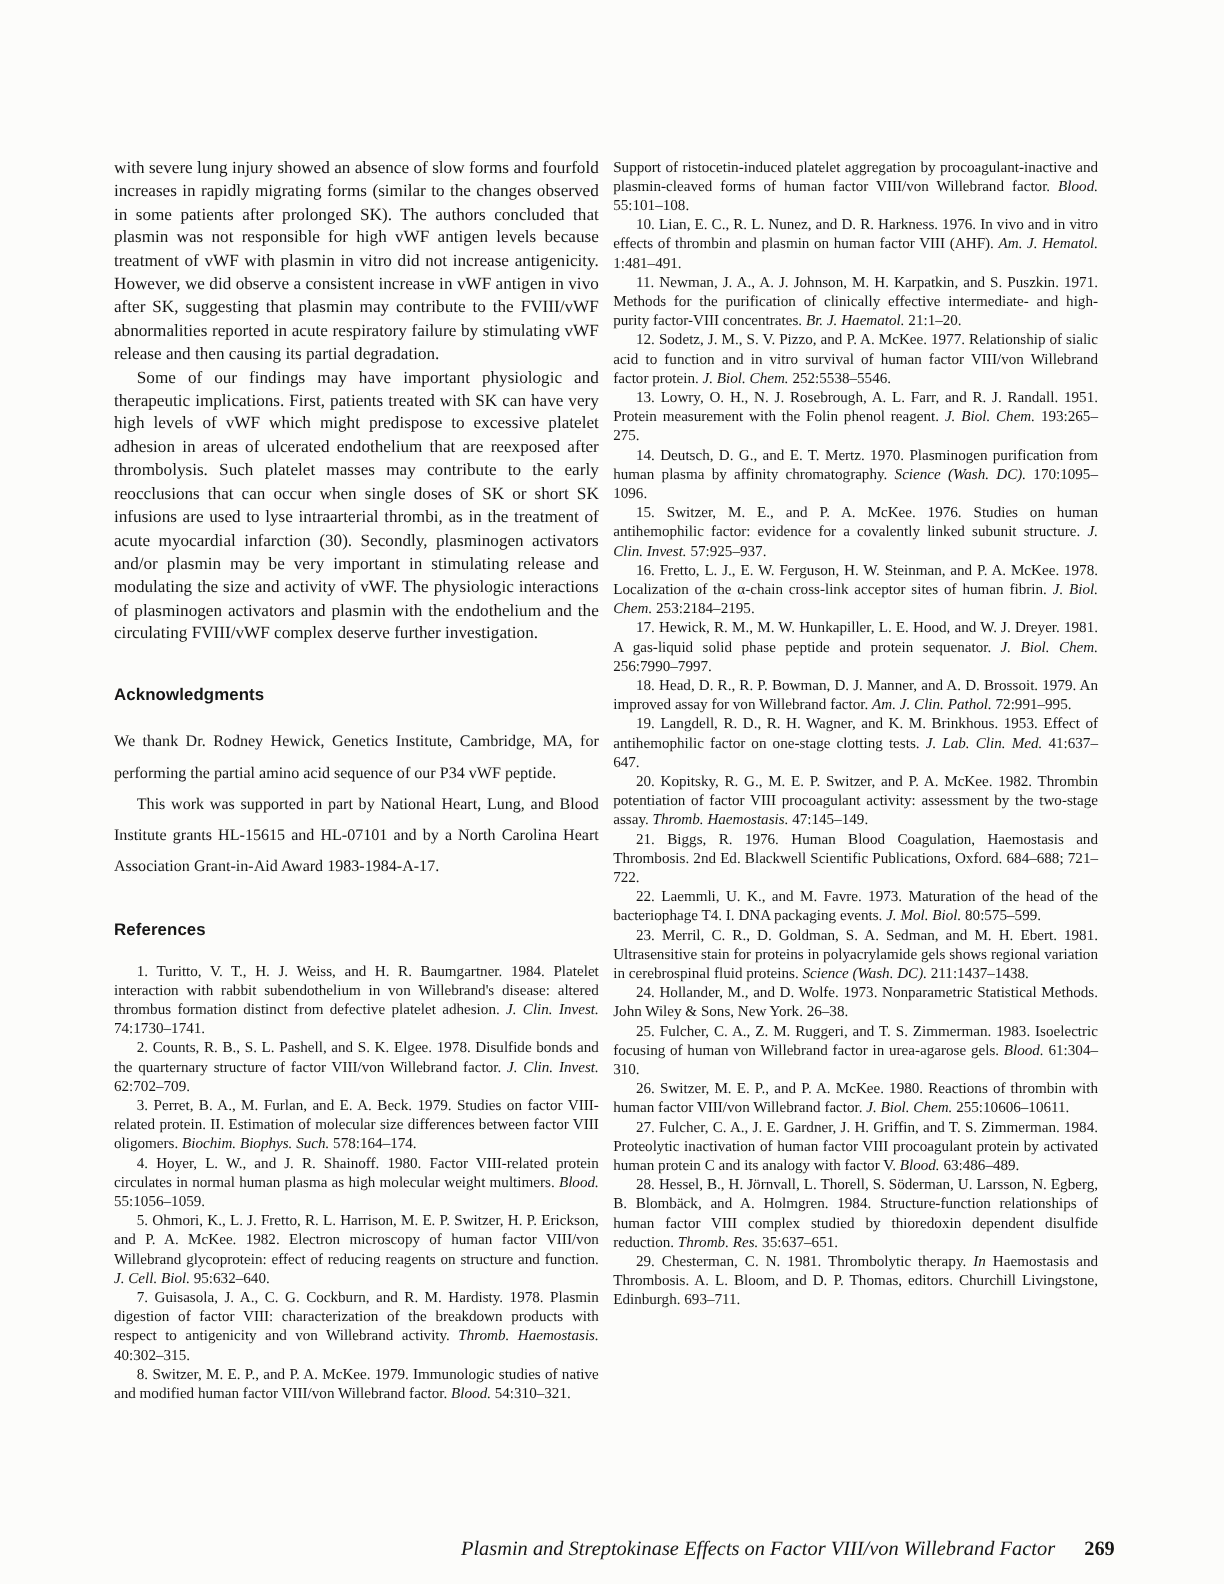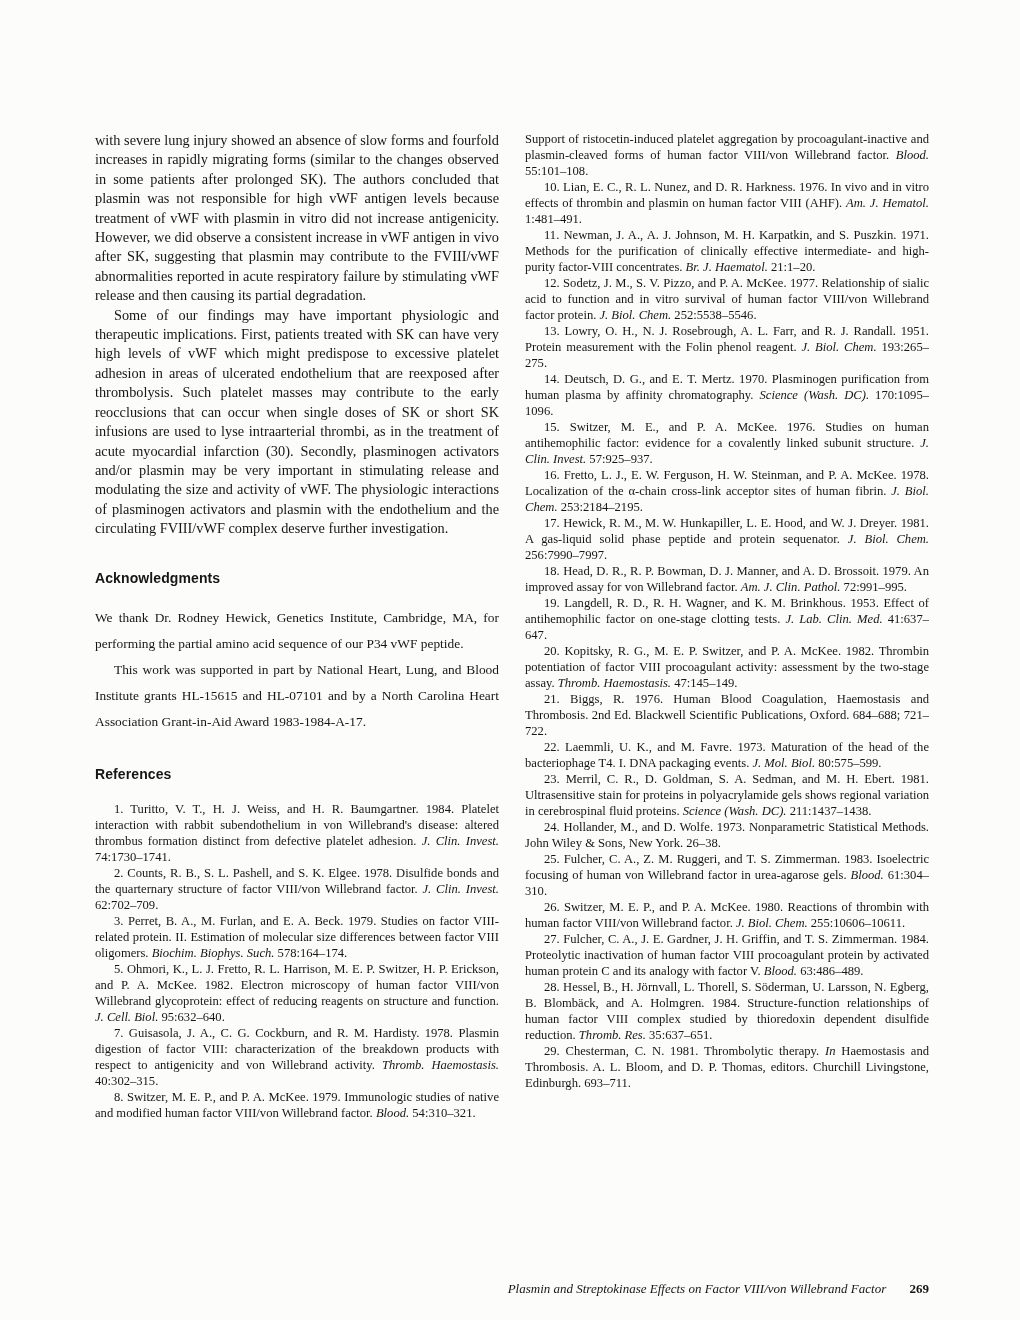--- a/index.html
+++ b/index.html
@@ -11,21 +11,21 @@
     background:#fcfcfa;
     font-family:"Liberation Serif", serif;
     color:#161616;
     overflow:hidden;
   }
   .columns{
     position:absolute;
     top:131px;left:95px;
     width:834px;height:1150px;
     display:flex;
-    gap:26px;
+    gap:12px;
     overflow:hidden;
   }
   .col{
     width:404px;
     text-align:justify;
     font-size:14.3px;
     line-height:19.4px;
   }
   .col p{margin:0;padding:0;}
   p.indent{text-indent:19px;}
@@ -44,21 +44,21 @@
     text-indent:19px;
     margin:0;
   }
   .refs p.ref.noindent{text-indent:0;}
   .footer{
     position:absolute;
     left:95px;
     top:1281px;
     width:834px;
     text-align:right;
-    font-size:13px;
+    font-size:17px;
     white-space:nowrap;
   }
   .running-title{font-style:italic;}
   .page-number{font-weight:bold;font-style:normal;margin-left:20px;}
   i{font-style:italic;}
 </style>
 </head>
 <body>
 
 <div class="page">
@@ -73,20 +73,21 @@
 
       <p class="ack"><span>We thank Dr. Rodney Hewick, Genetics Institute, Cambridge, MA, for performing the partial amino acid sequence of our P34 vWF peptide.</span></p>
       <p class="ack indent"><span>This work was supported in part by National Heart, Lung, and Blood Institute grants HL-15615 and HL-07101 and by a North Carolina Heart Association Grant-in-Aid Award 1983-1984-A-17.</span></p>
 
       <h2 class="section-heading">References</h2>
 
       <div class="refs">
           <p class="ref"><span>1. Turitto, V. T., H. J. Weiss, and H. R. Baumgartner. 1984. Platelet interaction with rabbit subendothelium in von Willebrand's disease: altered thrombus formation distinct from defective platelet adhesion. </span><i>J. Clin. Invest.</i><span> 74:1730–1741.</span></p>
           <p class="ref"><span>2. Counts, R. B., S. L. Pashell, and S. K. Elgee. 1978. Disulfide bonds and the quarternary structure of factor VIII/von Willebrand factor. </span><i>J. Clin. Invest.</i><span> 62:702–709.</span></p>
           <p class="ref"><span>3. Perret, B. A., M. Furlan, and E. A. Beck. 1979. Studies on factor VIII-related protein. II. Estimation of molecular size differences between factor VIII oligomers. </span><i>Biochim. Biophys. Such.</i><span> 578:164–174.</span></p>
+          <p class="ref"><span>4. Hoyer, L. W., and J. R. Shainoff. 1980. Factor VIII-related protein circulates in normal human plasma as high molecular weight multimers. </span><i>Blood.</i><span> 55:1056–1059.</span></p>
           <p class="ref"><span>5. Ohmori, K., L. J. Fretto, R. L. Harrison, M. E. P. Switzer, H. P. Erickson, and P. A. McKee. 1982. Electron microscopy of human factor VIII/von Willebrand glycoprotein: effect of reducing reagents on structure and function. </span><i>J. Cell. Biol.</i><span> 95:632–640.</span></p>
           <p class="ref"><span>7. Guisasola, J. A., C. G. Cockburn, and R. M. Hardisty. 1978. Plasmin digestion of factor VIII: characterization of the breakdown products with respect to antigenicity and von Willebrand activity. </span><i>Thromb. Haemostasis.</i><span> 40:302–315.</span></p>
           <p class="ref"><span>8. Switzer, M. E. P., and P. A. McKee. 1979. Immunologic studies of native and modified human factor VIII/von Willebrand factor. </span><i>Blood.</i><span> 54:310–321.</span></p>
         </div>
     </div>
 
     <div class="col">
       <div class="refs">
         <p class="ref noindent"><span>Support of ristocetin-induced platelet aggregation by procoagulant-inactive and plasmin-cleaved forms of human factor VIII/von Willebrand factor. </span><i>Blood.</i><span> 55:101–108.</span></p>
         <span><p class="ref"><span>10. Lian, E. C., R. L. Nunez, and D. R. Harkness. 1976. In vivo and in vitro effects of thrombin and plasmin on human factor VIII (AHF). </span><i>Am. J. Hematol.</i><span> 1:481–491.</span></p><p class="ref"><span>11. Newman, J. A., A. J. Johnson, M. H. Karpatkin, and S. Puszkin. 1971. Methods for the purification of clinically effective intermediate- and high-purity factor-VIII concentrates. </span><i>Br. J. Haematol.</i><span> 21:1–20.</span></p><p class="ref"><span>12. Sodetz, J. M., S. V. Pizzo, and P. A. McKee. 1977. Relationship of sialic acid to function and in vitro survival of human factor VIII/von Willebrand factor protein. </span><i>J. Biol. Chem.</i><span> 252:5538–5546.</span></p><p class="ref"><span>13. Lowry, O. H., N. J. Rosebrough, A. L. Farr, and R. J. Randall. 1951. Protein measurement with the Folin phenol reagent. </span><i>J. Biol. Chem.</i><span> 193:265–275.</span></p><p class="ref"><span>14. Deutsch, D. G., and E. T. Mertz. 1970. Plasminogen purification from human plasma by affinity chromatography. </span><i>Science (Wash. DC).</i><span> 170:1095–1096.</span></p><p class="ref"><span>15. Switzer, M. E., and P. A. McKee. 1976. Studies on human antihemophilic factor: evidence for a covalently linked subunit structure. </span><i>J. Clin. Invest.</i><span> 57:925–937.</span></p><p class="ref"><span>16. Fretto, L. J., E. W. Ferguson, H. W. Steinman, and P. A. McKee. 1978. Localization of the α-chain cross-link acceptor sites of human fibrin. </span><i>J. Biol. Chem.</i><span> 253:2184–2195.</span></p><p class="ref"><span>17. Hewick, R. M., M. W. Hunkapiller, L. E. Hood, and W. J. Dreyer. 1981. A gas-liquid solid phase peptide and protein sequenator. </span><i>J. Biol. Chem.</i><span> 256:7990–7997.</span></p><p class="ref"><span>18. Head, D. R., R. P. Bowman, D. J. Manner, and A. D. Brossoit. 1979. An improved assay for von Willebrand factor. </span><i>Am. J. Clin. Pathol.</i><span> 72:991–995.</span></p><p class="ref"><span>19. Langdell, R. D., R. H. Wagner, and K. M. Brinkhous. 1953. Effect of antihemophilic factor on one-stage clotting tests. </span><i>J. Lab. Clin. Med.</i><span> 41:637–647.</span></p><p class="ref"><span>20. Kopitsky, R. G., M. E. P. Switzer, and P. A. McKee. 1982. Thrombin potentiation of factor VIII procoagulant activity: assessment by the two-stage assay. </span><i>Thromb. Haemostasis.</i><span> 47:145–149.</span></p><p class="ref"><span>21. Biggs, R. 1976. Human Blood Coagulation, Haemostasis and Thrombosis. 2nd Ed. Blackwell Scientific Publications, Oxford. 684–688; 721–722.</span></p><p class="ref"><span>22. Laemmli, U. K., and M. Favre. 1973. Maturation of the head of the bacteriophage T4. I. DNA packaging events. </span><i>J. Mol. Biol.</i><span> 80:575–599.</span></p><p class="ref"><span>23. Merril, C. R., D. Goldman, S. A. Sedman, and M. H. Ebert. 1981. Ultrasensitive stain for proteins in polyacrylamide gels shows regional variation in cerebrospinal fluid proteins. </span><i>Science (Wash. DC).</i><span> 211:1437–1438.</span></p><p class="ref"><span>24. Hollander, M., and D. Wolfe. 1973. Nonparametric Statistical Methods. John Wiley &amp; Sons, New York. 26–38.</span></p><p class="ref"><span>25. Fulcher, C. A., Z. M. Ruggeri, and T. S. Zimmerman. 1983. Isoelectric focusing of human von Willebrand factor in urea-agarose gels. </span><i>Blood.</i><span> 61:304–310.</span></p><p class="ref"><span>26. Switzer, M. E. P., and P. A. McKee. 1980. Reactions of thrombin with human factor VIII/von Willebrand factor. </span><i>J. Biol. Chem.</i><span> 255:10606–10611.</span></p><p class="ref"><span>27. Fulcher, C. A., J. E. Gardner, J. H. Griffin, and T. S. Zimmerman. 1984. Proteolytic inactivation of human factor VIII procoagulant protein by activated human protein C and its analogy with factor V. </span><i>Blood.</i><span> 63:486–489.</span></p><p class="ref"><span>28. Hessel, B., H. Jörnvall, L. Thorell, S. Söderman, U. Larsson, N. Egberg, B. Blombäck, and A. Holmgren. 1984. Structure-function relationships of human factor VIII complex studied by thioredoxin dependent disulfide reduction. </span><i>Thromb. Res.</i><span> 35:637–651.</span></p><p class="ref"><span>29. Chesterman, C. N. 1981. Thrombolytic therapy. </span><i>In</i><span> Haemostasis and Thrombosis. A. L. Bloom, and D. P. Thomas, editors. Churchill Livingstone, Edinburgh. 693–711.</span></p></span>

